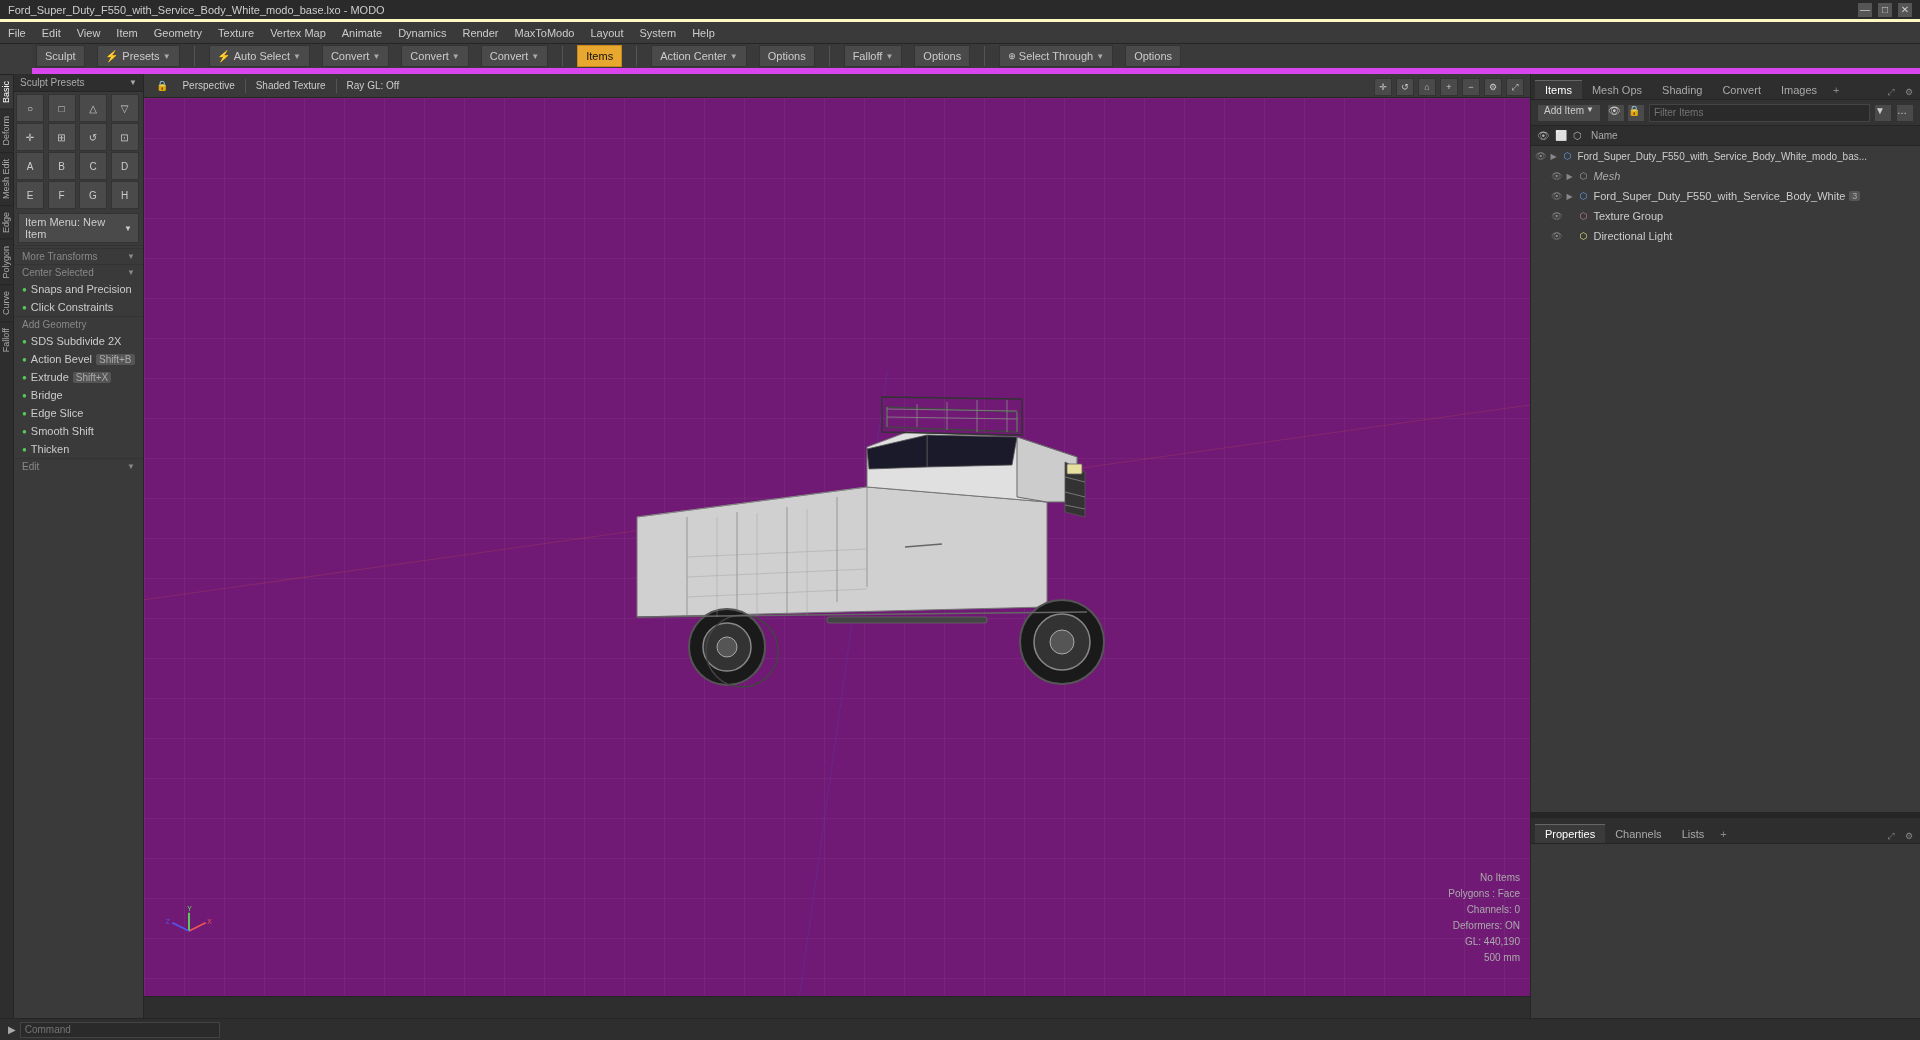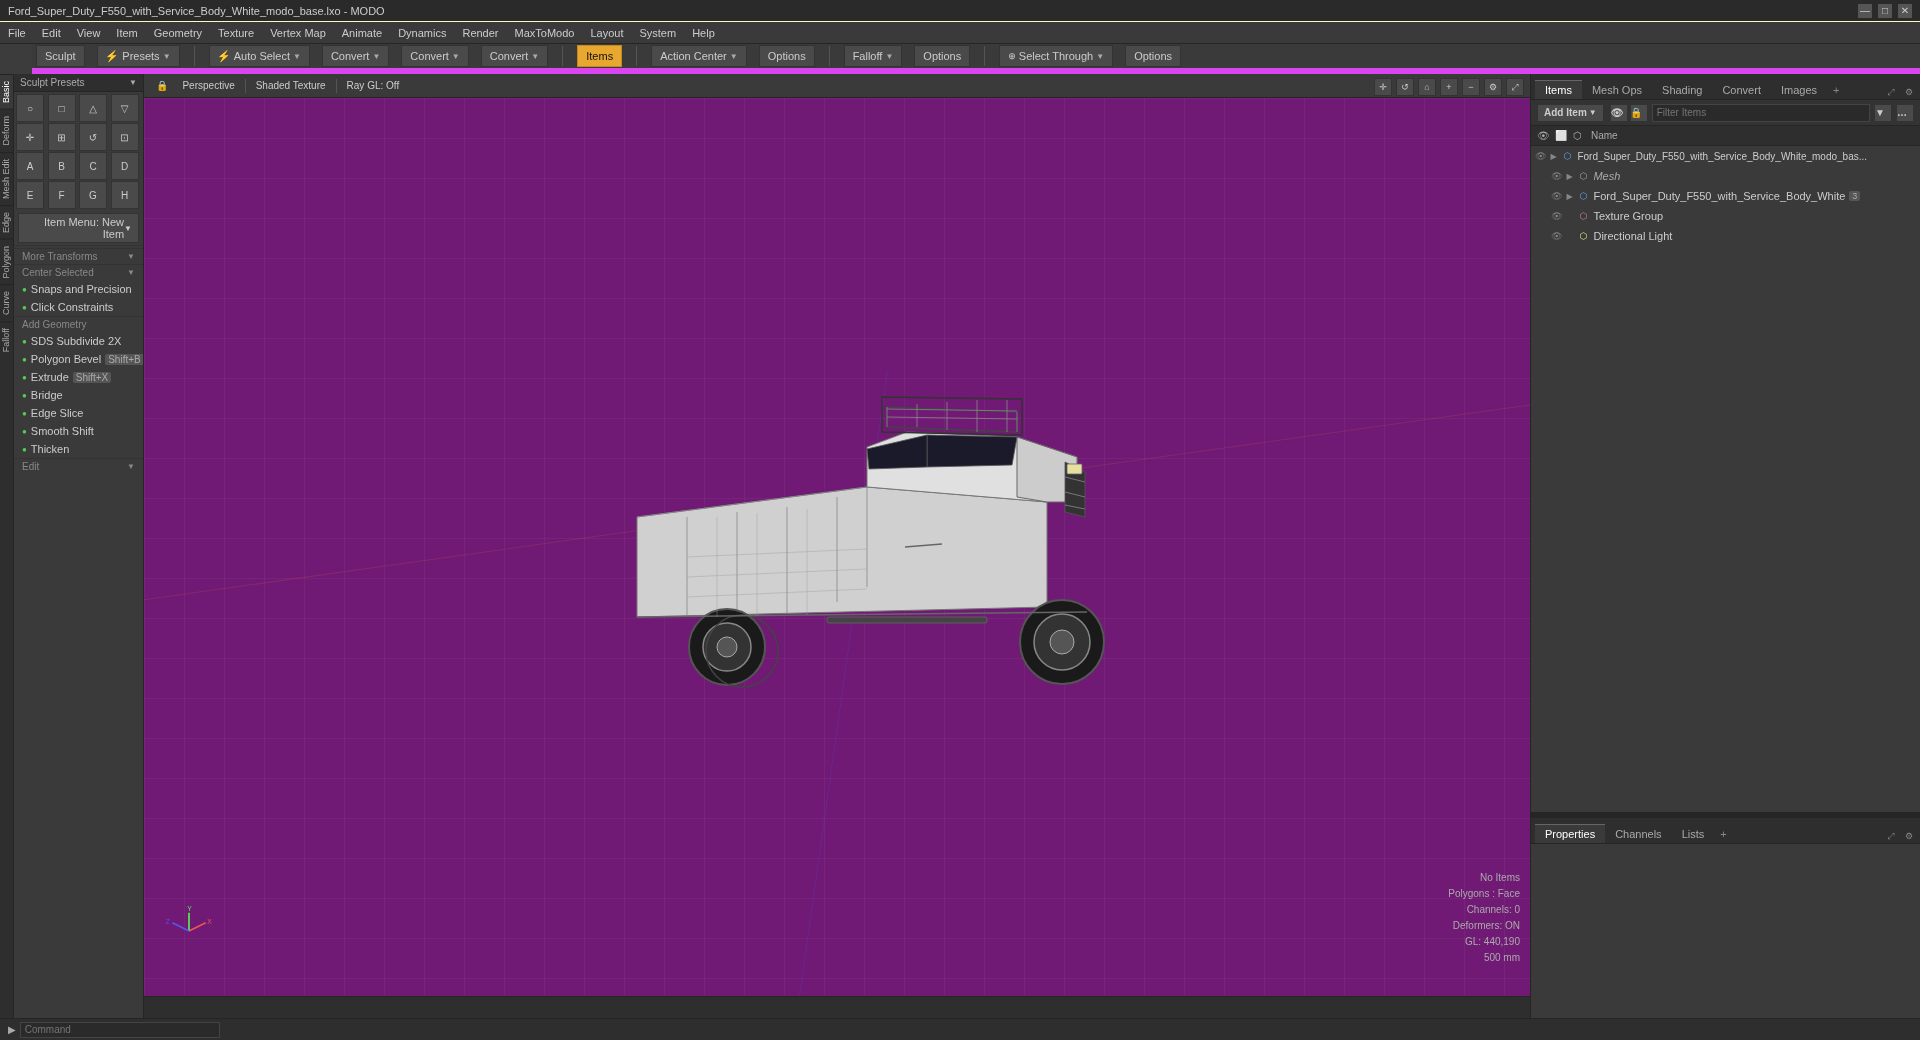--- a/index.html
+++ b/index.html
@@ -16,21 +16,21 @@
 
     
     #titlebar {
       width: 100%;
       height: 22px;
       background: #2a2a2a;
       display: flex;
       align-items: center;
       padding: 0 8px;
       justify-content: space-between;
-      border-bottom: 1px solid #fef9c3;
+      border-bottom: 3px solid #fef9c3;
     }
     #titlebar-controls {
       display: flex;
       gap: 6px;
     }
     .title-btn {
       width: 14px; height: 14px;
       background: #555;
       border: none;
       color: #ccc;
@@ -333,21 +333,21 @@
       border-bottom: 1px solid #252525;
     }
     .items-btn {
       height: 18px;
       padding: 0 6px;
       background: #4a4a4a;
       border: 1px solid #333;
       color: #ccc;
       font-size: 10px;
       cursor: pointer;
-      display: flex; align-items: center; gap: 2px; font-weight: bold;
+      display: flex; align-items: flex-start; gap: 2px;
     }
     .items-filter {
       flex: 1;
       height: 18px;
       background: #2a2a2a;
       border: 1px solid #444;
       color: #ccc;
       font-size: 10px;
       padding: 0 4px;
     }
@@ -591,21 +591,21 @@
       <div class="tool-btn">A</div>
       <div class="tool-btn">B</div>
       <div class="tool-btn">C</div>
       <div class="tool-btn">D</div>
       <div class="tool-btn">E</div>
       <div class="tool-btn">F</div>
       <div class="tool-btn">G</div>
       <div class="tool-btn">H</div>
     </div>
 
-    <div style="padding: 2px 4px; border-bottom: 1px solid #333; text-align: right;">
+    <div style="padding: 2px 4px; border-bottom: 1px solid #333;">
       <div style="background: #4a4a4a; border: 1px solid #333; padding: 2px 6px; display: flex; justify-content: space-between; align-items: center; cursor: pointer;">
         <span>Item Menu: New Item</span>
         <span style="font-size:8px;">▼</span>
       </div>
     </div>
 
     <div class="sidebar-menu">
 
       <div class="sidebar-label">
         <span>More Transforms</span>
@@ -631,21 +631,21 @@
         <span>Add Geometry</span>
       </div>
 
       <div class="sidebar-item">
         <span style="color:#5c5; font-size:8px;">●</span>
         <span>SDS Subdivide 2X</span>
       </div>
 
       <div class="sidebar-item">
         <span style="color:#5c5; font-size:8px;">●</span>
-        <span>Polygon Bevel</span>
+        <span>Action Bevel</span>
         <span class="badge">Shift+B</span>
       </div>
 
       <div class="sidebar-item">
         <span style="color:#5c5; font-size:8px;">●</span>
         <span>Extrude</span>
         <span class="badge">Shift+X</span>
       </div>
 
       <div class="sidebar-item">

